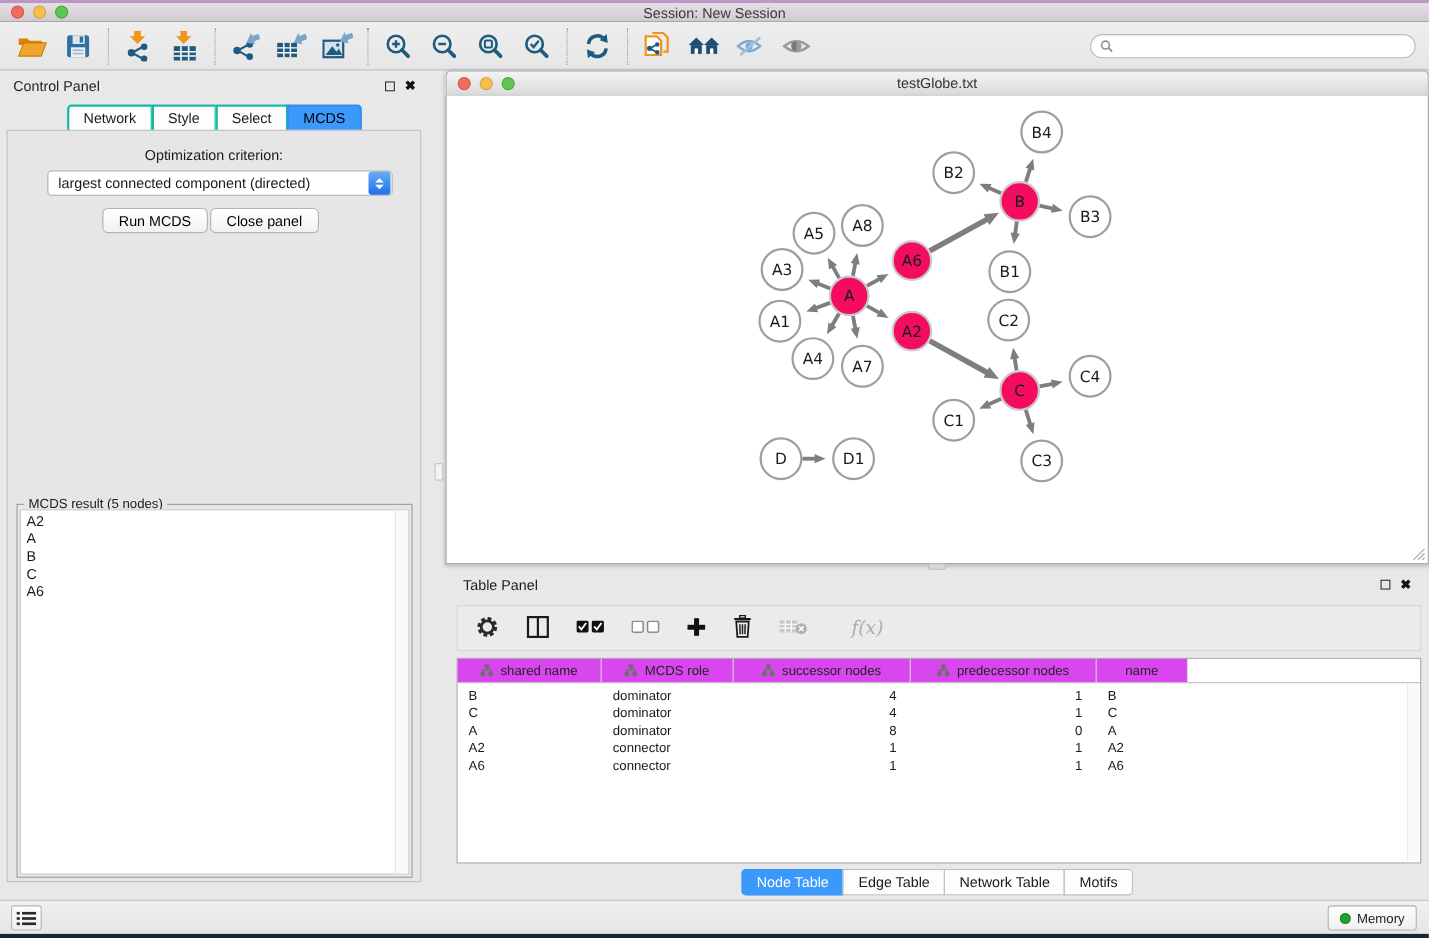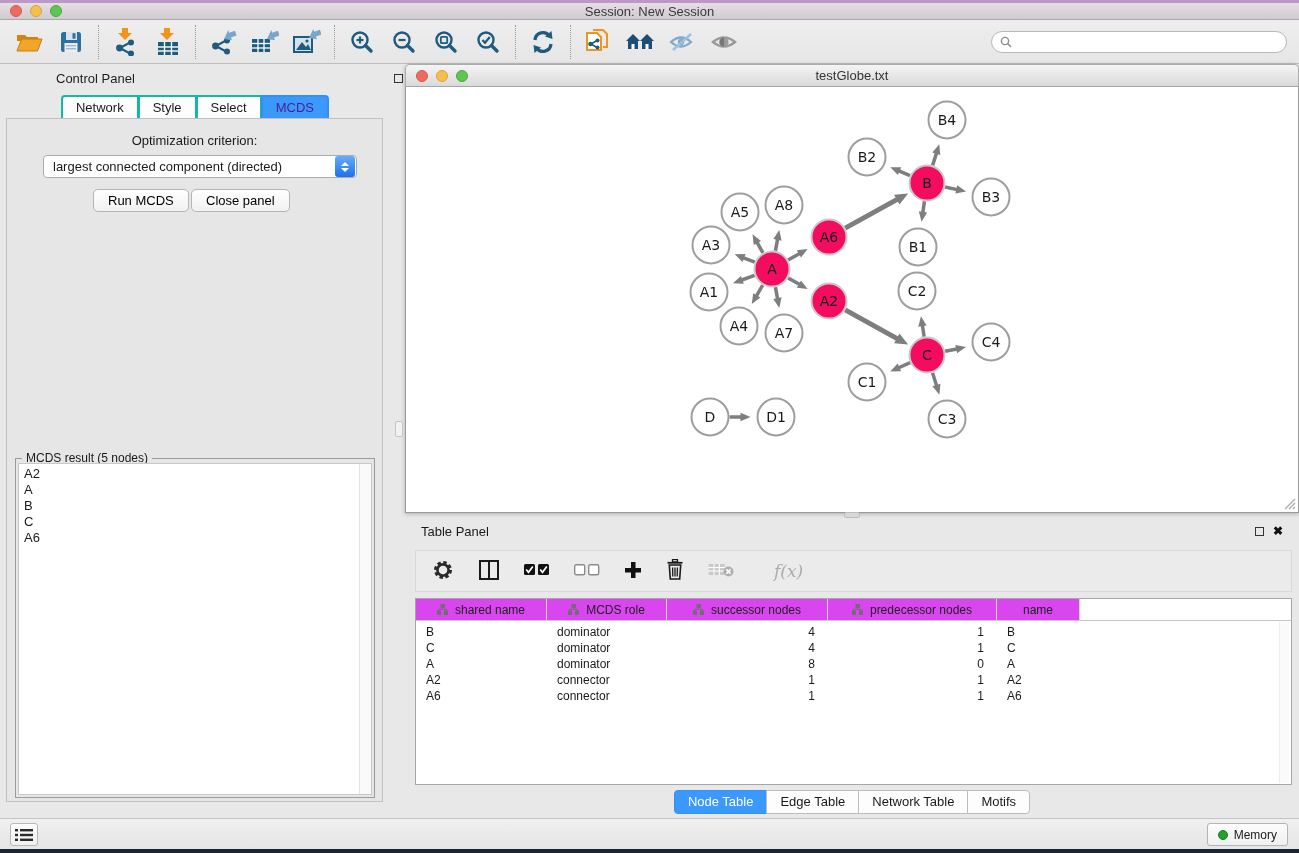--- a/index.html
+++ b/index.html
@@ -31,31 +31,31 @@
   .tbtn { width:34px; height:34px; display:flex; align-items:center; justify-content:center; cursor:default; }
   .tgroup { display:flex; align-items:center; gap:8px; }
   .tsep { width:1px; height:34px; border-left:1px dotted #9A9A9A; margin:0 10px; }
   .tb-spacer { flex:1; }
   .searchbox { width:296px; height:22px; background:#fff; border:1px solid #B9B9B9; border-radius:11px;
     display:flex; align-items:center; padding:0 8px; gap:5px; }
   .searchbox input { border:none; outline:none; flex:1; font-size:12px; font-family:"Liberation Sans",sans-serif; background:transparent; }
 
   
   #control-panel { position:absolute; left:0; top:64px; width:390px; height:748px; }
-  #cp-header { position:absolute; left:0; top:0; width:100%; height:28px; display:flex; align-items:center; padding:0 12px;margin-left:44px; }
+  #cp-header { position:absolute; left:0; top:0; width:100%; height:28px; display:flex; align-items:center; padding:0 12px; }
   #cp-header .ptitle { font-size:13px; color:#1E1E1E; }
   .panel-icons { margin-left:auto; display:flex; align-items:center; gap:9px; }
   .float-ic { width:9px; height:9px; border:1.5px solid #333; display:inline-block; }
   .close-ic { font-size:12px; font-weight:bold; color:#111; line-height:1; }
 
   #cp-tabs { position:absolute; left:0; top:31px; width:100%; display:flex; justify-content:center; }
   .ctab { border:2px solid #14b8a6; margin-left:-1px; padding:3px 13px 4px; background:#FDFDFD; font-size:13px; }
   .ctab:first-child { border-radius:4px 0 0 4px; margin-left:0; }
   .ctab:last-child { border-radius:0 4px 4px 0; }
-  .ctab.sel { background:#3B99FC; border-color:#3090F5; color:#4c1d95; }
+  .ctab.sel { background:#3B99FC; border-color:#3090F5; color:#000000; }
 
   #cp-content { position:absolute; left:6px; top:54px; width:377px; height:684px;
     background:#E7E6E7; border:1px solid #C2C1C2; }
   #opt-label { position:absolute; left:0; top:14px; width:100%; text-align:center; font-size:13px; }
   #criterion-combo { position:absolute; left:36px; top:36px; width:314px; height:23px; background:#fff;
     border:1px solid #ABABAB; border-radius:4px; display:flex; align-items:center; }
   #criterion-combo .val { flex:1; padding-left:9px; font-size:13px; white-space:nowrap; }
   #criterion-combo .stepper { width:20px; height:21px; margin-right:1px; border-radius:3px;
     background:linear-gradient(#66ACF7,#1D71E9); display:flex; flex-direction:column; align-items:center; justify-content:center; gap:2px; }
   .chev { width:0; height:0; border-left:4px solid transparent; border-right:4px solid transparent; }

